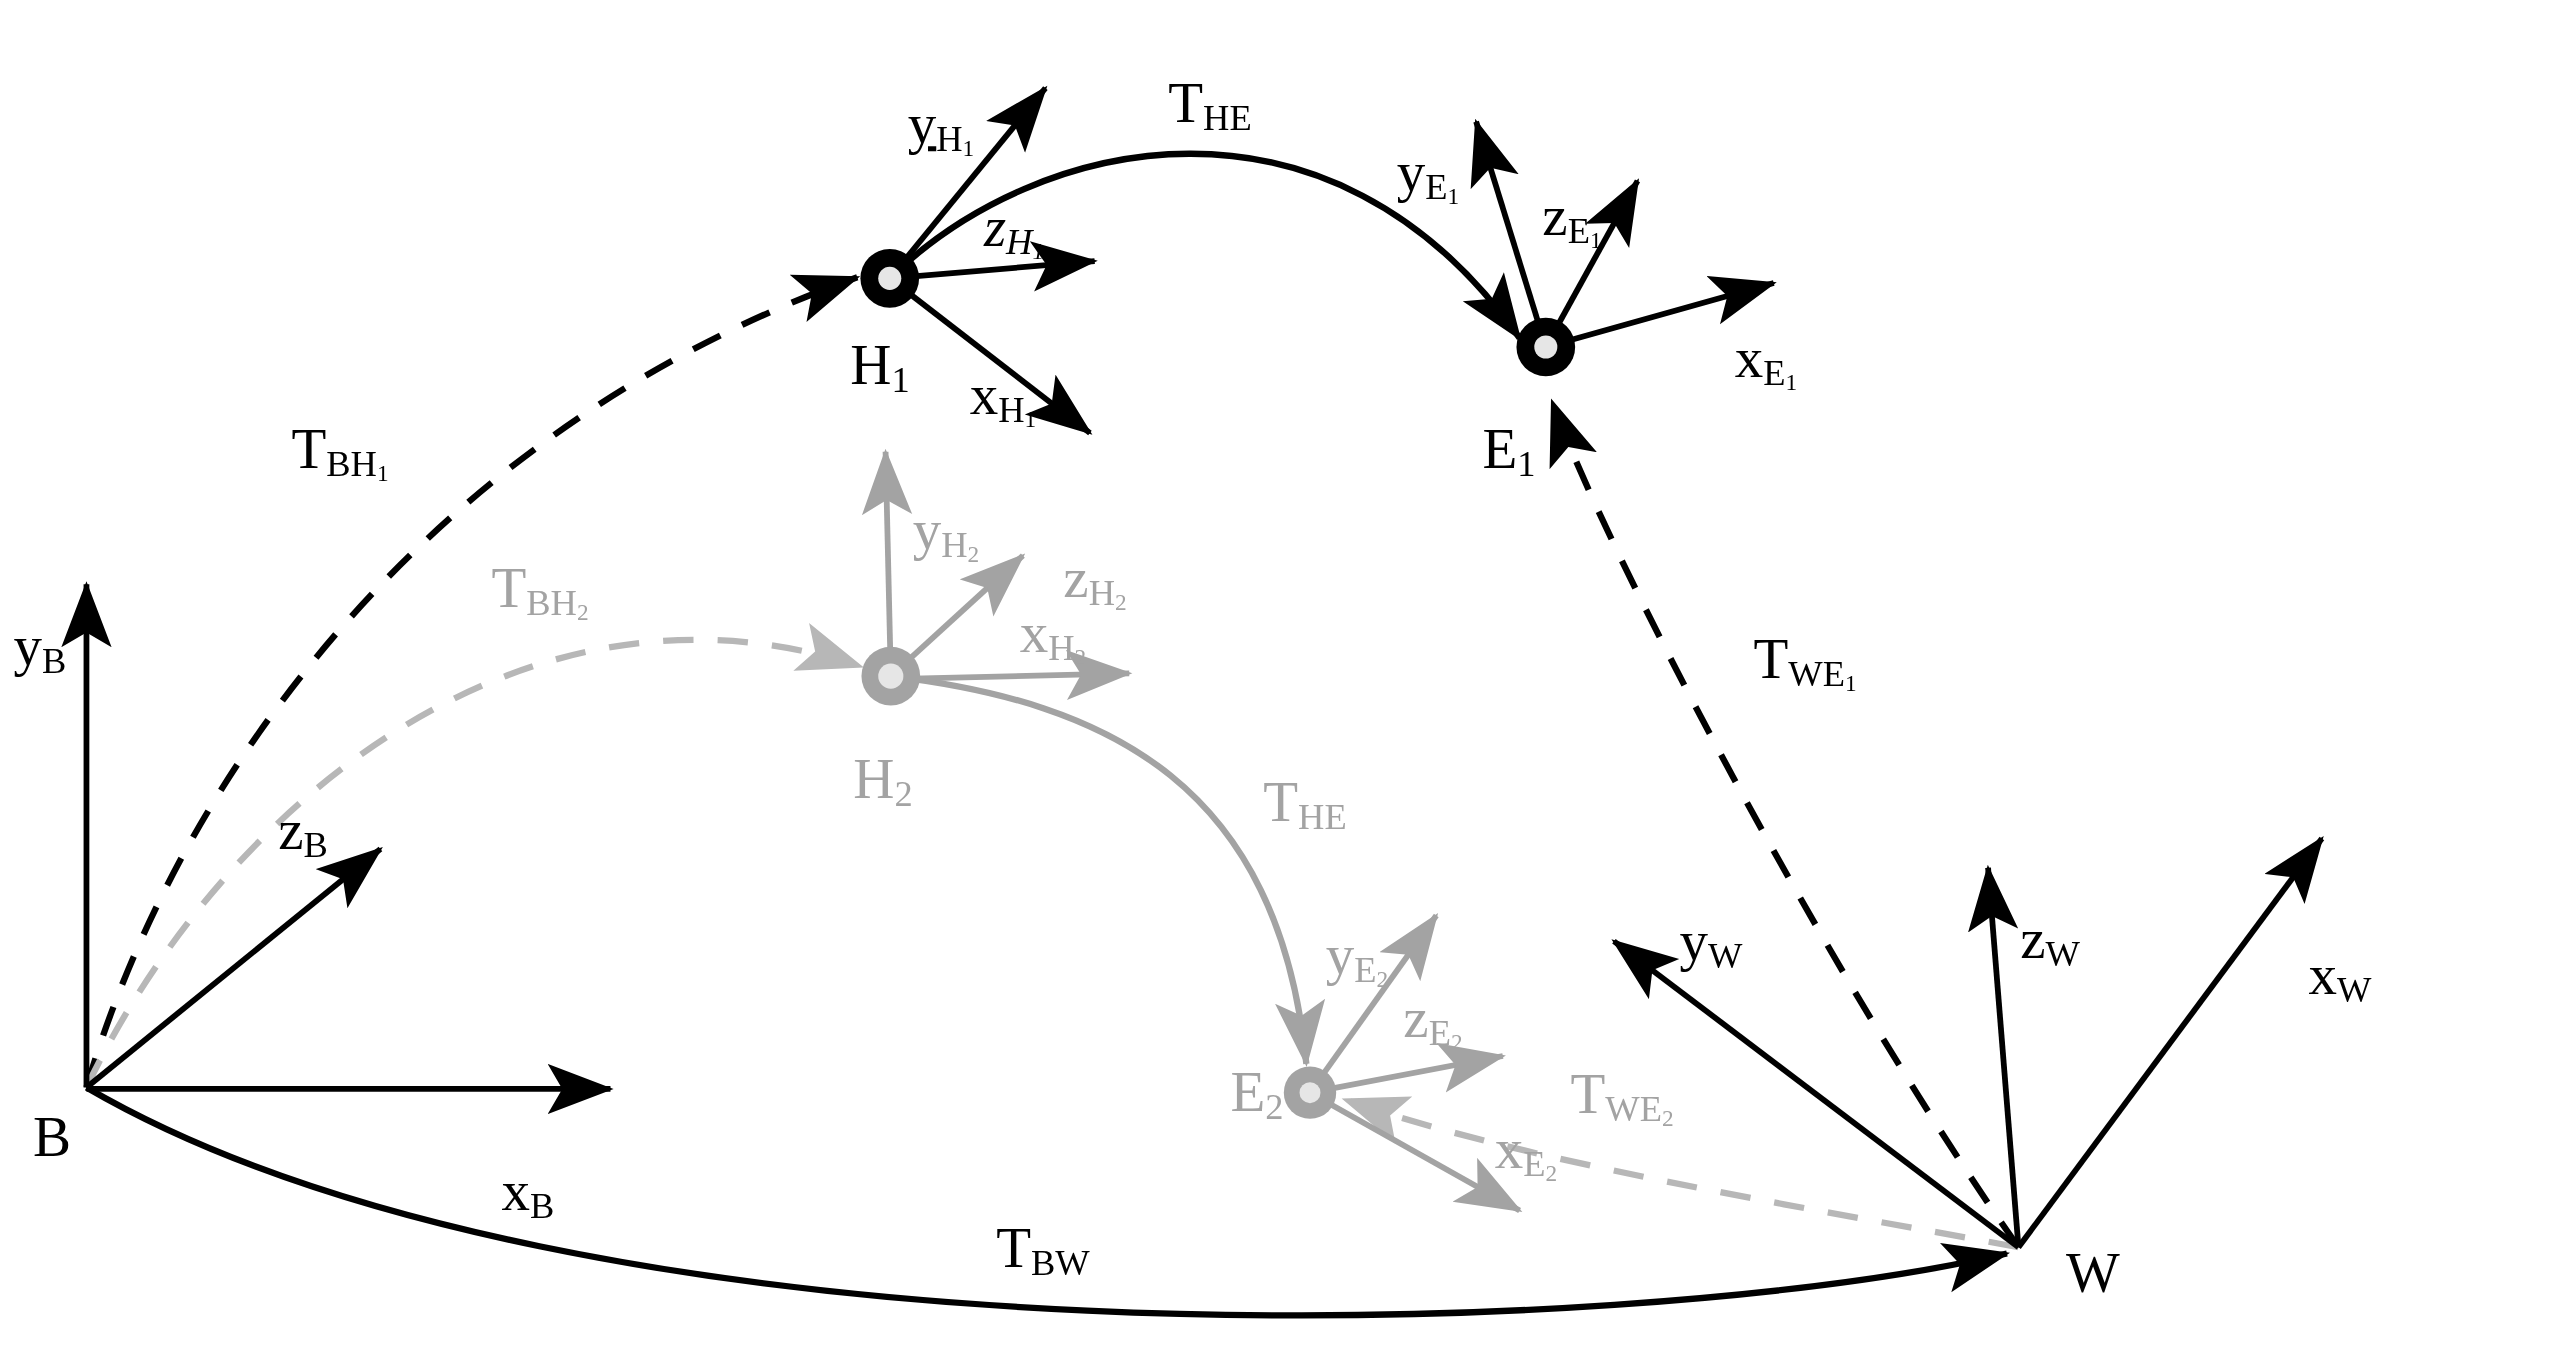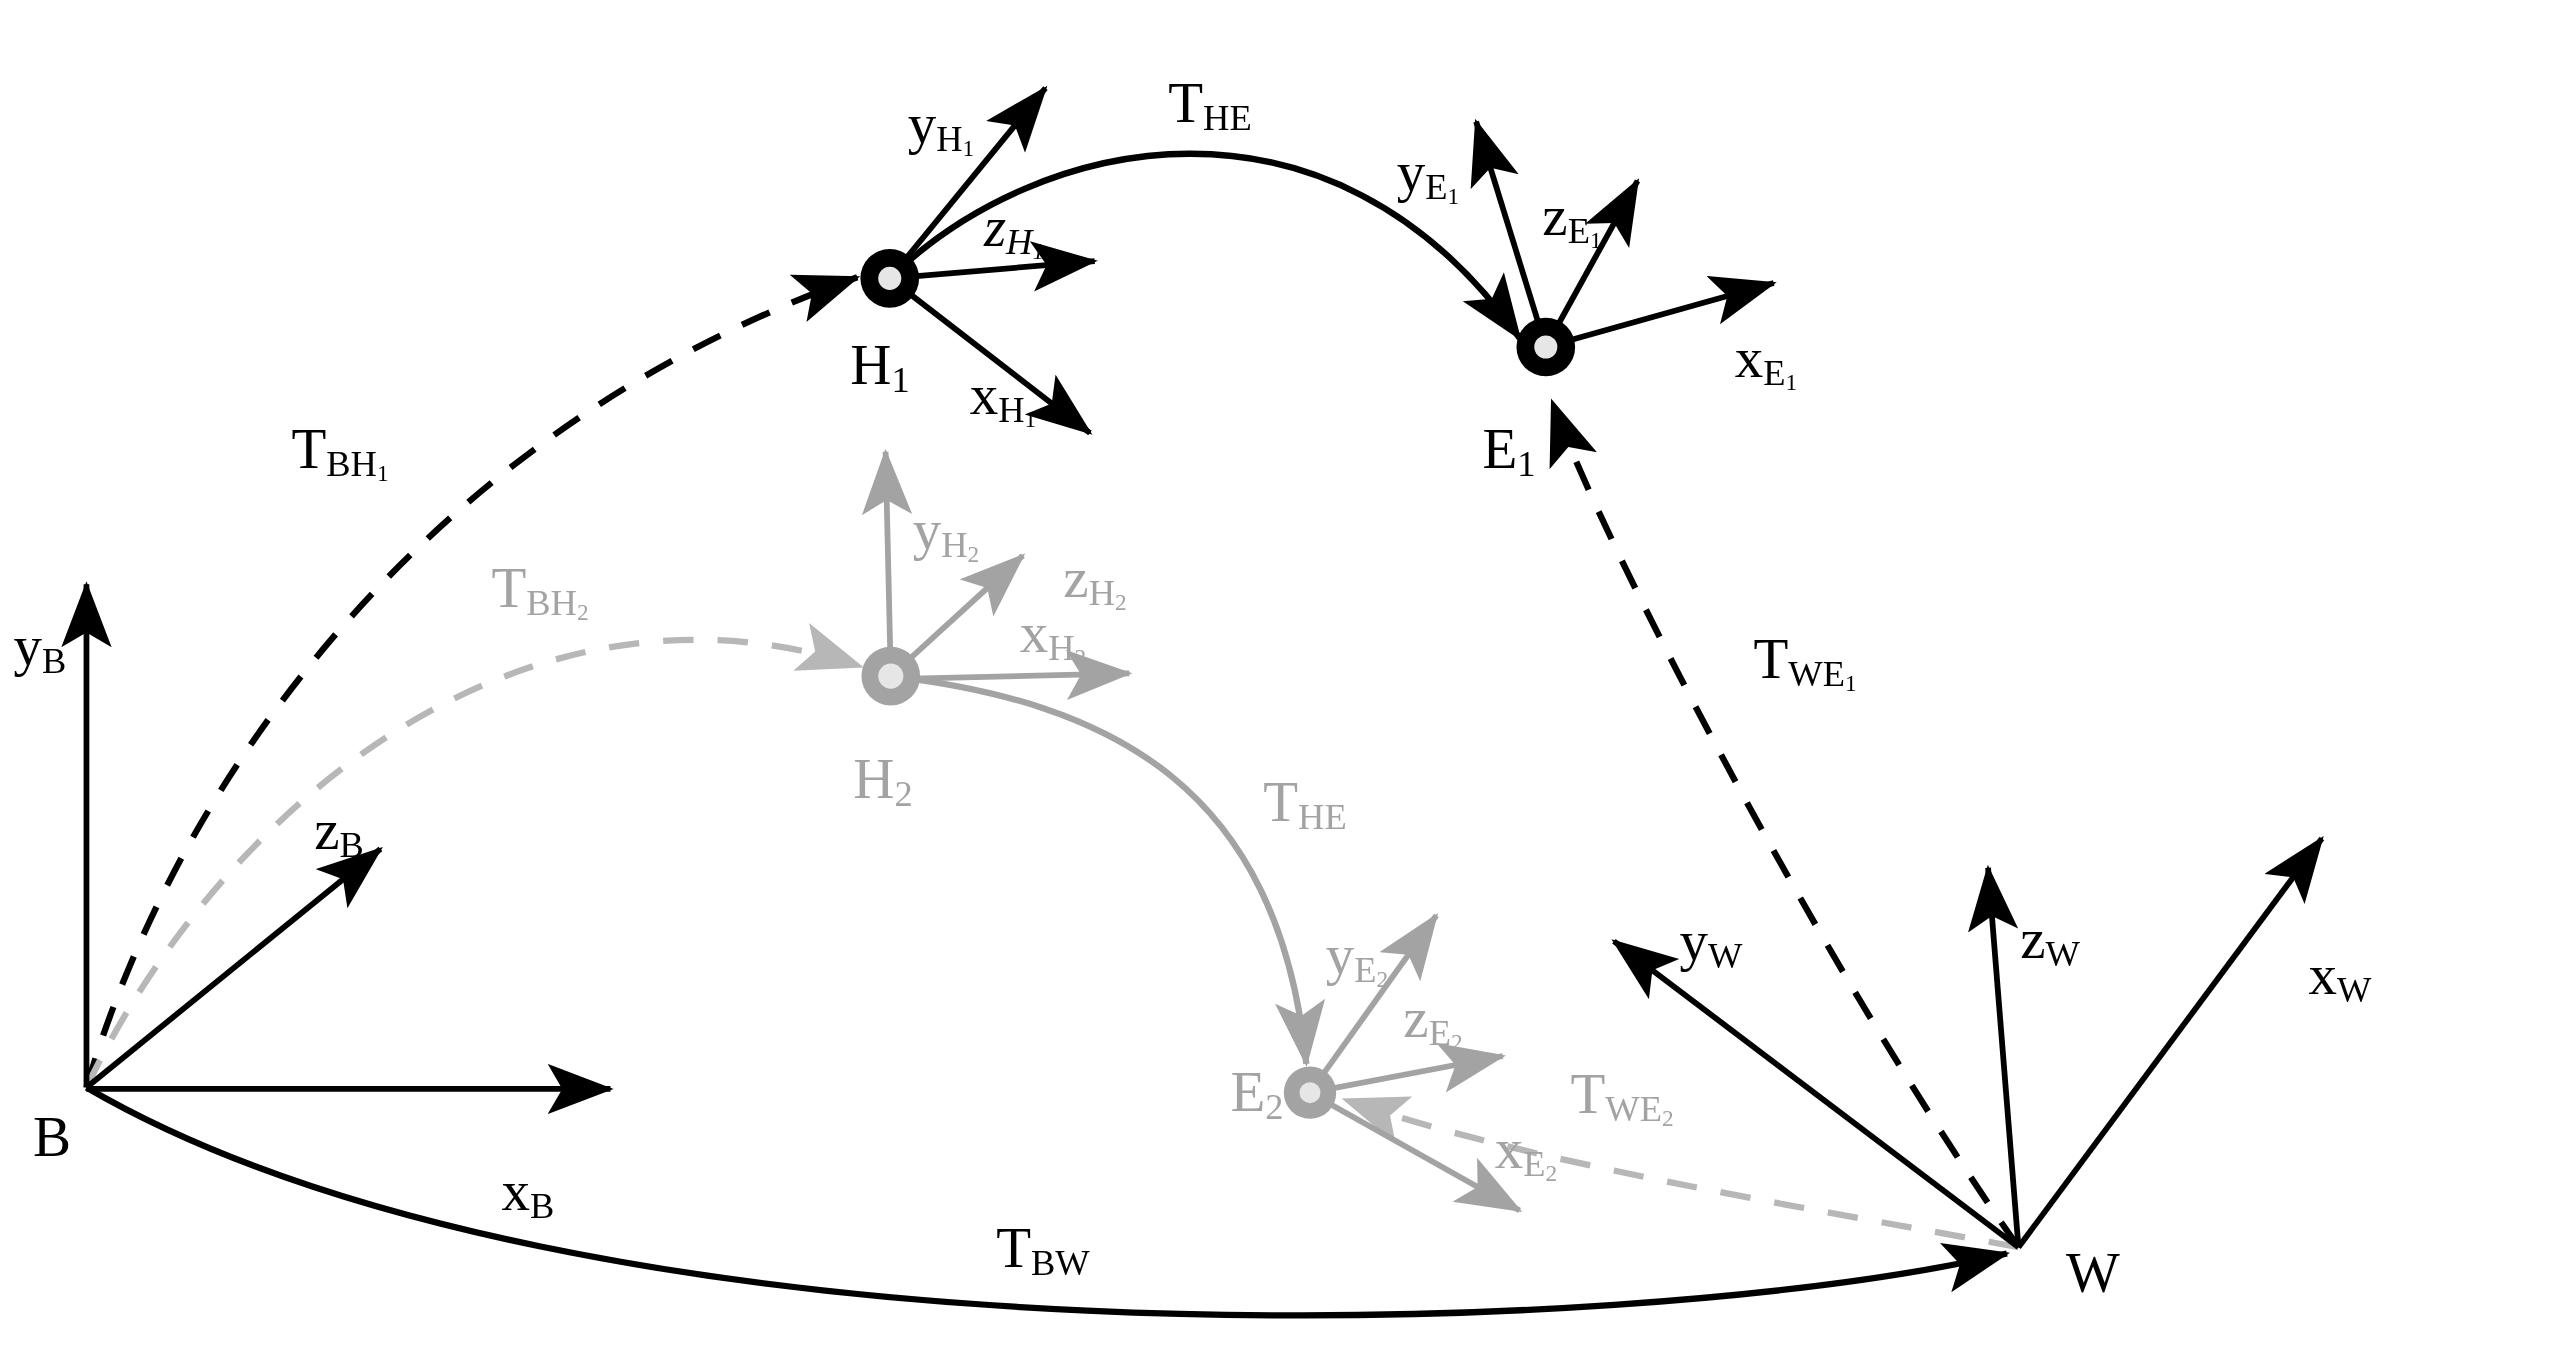--- a/index.html
+++ b/index.html
@@ -97,26 +97,26 @@
         <circle cx="1700" cy="1290" r="56" fill="#a3a3a3"></circle>
         <circle cx="1700" cy="1290" r="24" fill="#e6e6e6"></circle>
       </g>
       <g>
         <circle cx="2500" cy="2085" r="50" fill="#a3a3a3"></circle>
         <circle cx="2500" cy="2085" r="20" fill="#e6e6e6"></circle>
       </g>
     </svg>
   <div id="labels">
       <div class="lbl" style="left: 40px; top: 648px;"><span>y</span><sub><span>B</span></sub></div>
-      <div class="lbl" style="left: 303px; top: 832px; margin-left: 36px;"><span>z</span><sub><span>B</span></sub></div>
+      <div class="lbl" style="left: 303px; top: 832px;"><span>z</span><sub><span>B</span></sub></div>
       <div class="lbl" style="left: 528px; top: 1145px; margin-top: 48px;"><span>x</span><sub><span>B</span></sub></div>
       <div class="lbl" style="left: 52px; top: 1136px;"><span>B</span></div>
       <div class="lbl" style="left: 340px; top: 453px;"><span>T</span><sub><span>BH</span><sub>1</sub></sub></div>
       <div class="lbl g" style="left: 540px; top: 592px;"><span>T</span><sub><span>BH</span><sub>2</sub></sub></div>
-      <div class="lbl" style="left: 941px; top: 128px;"><span>y</span><sub><span>H</span><sub>1</sub></sub></div>
+      <div class="lbl" style="left: 941px; top: 128px; text-decoration: underline;"><span>y</span><sub><span>H</span><sub>1</sub></sub></div>
       <div class="lbl" style="left: 1014px; top: 231px; font-style: italic;"><span>z</span><sub><span>H</span><sub>1</sub></sub></div>
       <div class="lbl" style="left: 1003px; top: 399px;"><span>x</span><sub><span>H</span><sub>1</sub></sub></div>
       <div class="lbl" style="left: 880px; top: 367px;"><span>H</span><sub><span>1</span></sub></div>
       <div class="lbl" style="left: 1210px; top: 105px;"><span>T</span><sub><span>HE</span></sub></div>
       <div class="lbl" style="left: 1428px; top: 176px;"><span>y</span><sub><span>E</span><sub>1</sub></sub></div>
       <div class="lbl" style="left: 1572px; top: 220px;"><span>z</span><sub><span>E</span><sub>1</sub></sub></div>
       <div class="lbl" style="left: 1766px; top: 362px;"><span>x</span><sub><span>E</span><sub>1</sub></sub></div>
       <div class="lbl" style="left: 1509px; top: 451px;"><span>E</span><sub><span>1</span></sub></div>
       <div class="lbl" style="left: 1805px; top: 663px;"><span>T</span><sub><span>WE</span><sub>1</sub></sub></div>
       <div class="lbl g" style="left: 946px; top: 534px;"><span>y</span><sub><span>H</span><sub>2</sub></sub></div>

